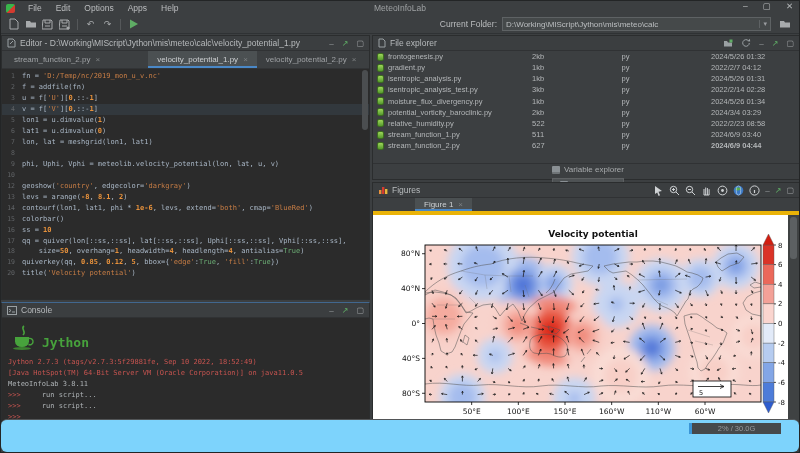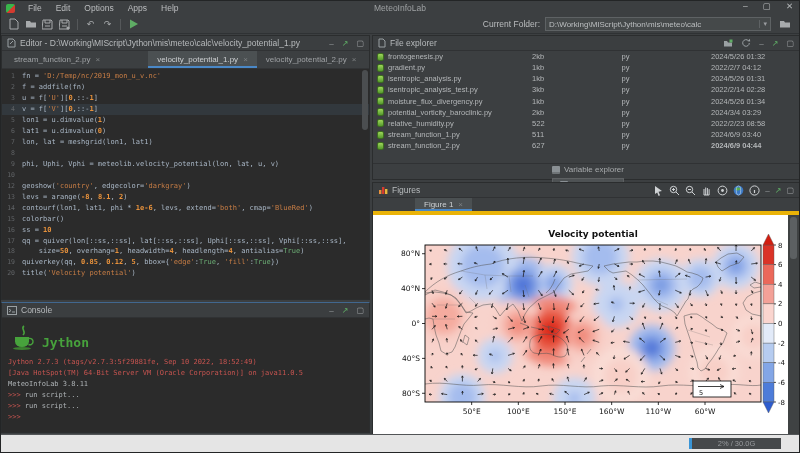--- a/index.html
+++ b/index.html
@@ -17,21 +17,21 @@
   .win-controls{position:absolute;right:6px;top:0;display:flex;gap:15px;color:#b5b8ba;font-size:8.5px;}
 
   
   .toolbar{position:absolute;left:0;top:14px;right:0;height:19px;display:flex;align-items:center;
            padding-left:4px;border-bottom:1px solid #2f3234;}
   .tb-icon{width:15px;height:15px;display:flex;align-items:center;justify-content:center;margin:0 1px;}
   .tb-sep{width:1px;height:11px;background:#55585a;margin:0 4px;}
   .tb-glyph{color:#a7aaac;font-size:9px;}
   .folder-area{margin-left:auto;display:flex;align-items:center;gap:5px;margin-right:6px;}
   .cf-label{font-size:8.5px;color:#bbbdbf;}
-  .combo{width:226px;height:14px;background:#45494a;border:1px solid #5e6264;color:#bcbfc1;
+  .combo{width:269px;height:14px;background:#45494a;border:1px solid #5e6264;color:#bcbfc1;
          font-size:8px;display:flex;align-items:center;padding:0 3px;}
   .combo-text{flex:1;white-space:nowrap;overflow:hidden;}
   .combo-arrow{color:#9a9da0;border-left:1px solid #5e6264;padding-left:3px;font-size:7px;}
 
   
   .panel{position:absolute;background:#3c3f41;border:1px solid #2b2d2e;}
   .ptitle{height:15px;background:#3b3e40;border-bottom:1px solid #303234;display:flex;align-items:center;
           font-size:8.5px;color:#b7babc;padding:0 5px;gap:4px;}
   .pctrl{margin-left:auto;display:flex;gap:8px;color:#9da0a2;font-size:8px;align-items:center;}
   .pctrl .float{color:#5fad65;}
@@ -52,21 +52,21 @@
   .ed-scroll{position:absolute;right:1px;top:34px;width:6px;height:60px;background:#4b4e50;border-radius:3px;}
 
   
   .console{left:0;top:301px;width:369px;height:131px;border-top:1px solid #41678f;}
   .con-body{position:absolute;left:0;right:0;top:15px;bottom:0;background:#2b2b2b;
             font-family:"DejaVu Sans Mono",monospace;font-size:7px;padding:2px 6px;}
   .logo-row{display:flex;align-items:flex-end;gap:6px;height:32px;margin:1px 0 3px 2px;}
   .jylogo-text{font-size:13px;font-weight:bold;color:#47a23c;line-height:20px;}
   .cline{height:11px;display:flex;align-items:center;white-space:pre;}
   .cline.err{color:#c75450;} .cline.out{color:#aeb3b6;}
-  .prompt{color:#c75450;} .cmdtext{color:#aeb3b6;}
+  .prompt{color:#c75450;} .cmdtext{color:#aeb3b6;margin-left:17px;}
 
   
   .fe{left:371px;top:34px;width:428px;height:145px;}
   .fe-header{display:flex;height:13px;background:#45484a;border-bottom:1px solid #595c5e;
              font-size:8px;color:#c0c3c5;align-items:center;}
   .fe-hcell{text-align:center;border-right:1px solid #595c5e;height:13px;line-height:13px;overflow:hidden;}
   .fe-rows{overflow:hidden;height:100px;}
   .fe-row{display:flex;height:11.15px;align-items:center;font-size:7.5px;color:#b3b6b8;}
   .fe-cell{overflow:hidden;white-space:nowrap;display:flex;align-items:center;}
   .fe-cell.pad{padding-left:10px;}
@@ -82,21 +82,21 @@
   
   .figs{left:371px;top:181px;width:428px;height:253px;}
   .fig-toolbar{margin-left:auto;display:flex;align-items:center;gap:5px;}
   .fig-toolbar svg{display:block;}
   .ftabs{height:17px;display:flex;background:#3c3f41;border-bottom:4px solid #eab308;font-size:8px;padding-left:3px;}
   .fig-content{position:absolute;left:0;top:32px;right:11px;bottom:0;background:#ffffff;overflow:hidden;}
   .fig-scroll{position:absolute;top:32px;right:0;width:11px;bottom:0;background:#3f4243;}
   .fig-thumb{position:absolute;top:2px;left:2px;width:7px;height:42px;background:#5c6062;border-radius:3px;}
 
   
-  .statusbar{position:absolute;left:0;right:0;bottom:0;height:18px;background:#e5e5e5;border-top:1px solid #525557;}
+  .statusbar{position:absolute;left:0;right:0;bottom:0;height:33px;background:#7dd3fc;border-top:1px solid #525557;border-radius:6px;}
   .mem{position:absolute;right:18px;top:3px;height:11px;width:92px;display:flex;}
   .membar{width:3px;background:#3a95d6;}
   .membox{flex:1;background:#46494b;color:#989b9e;font-size:7.5px;display:flex;align-items:center;justify-content:center;}
 </style>
 </head>
 <body>
 
 <div class="win">
 
   <div class="menubar">

